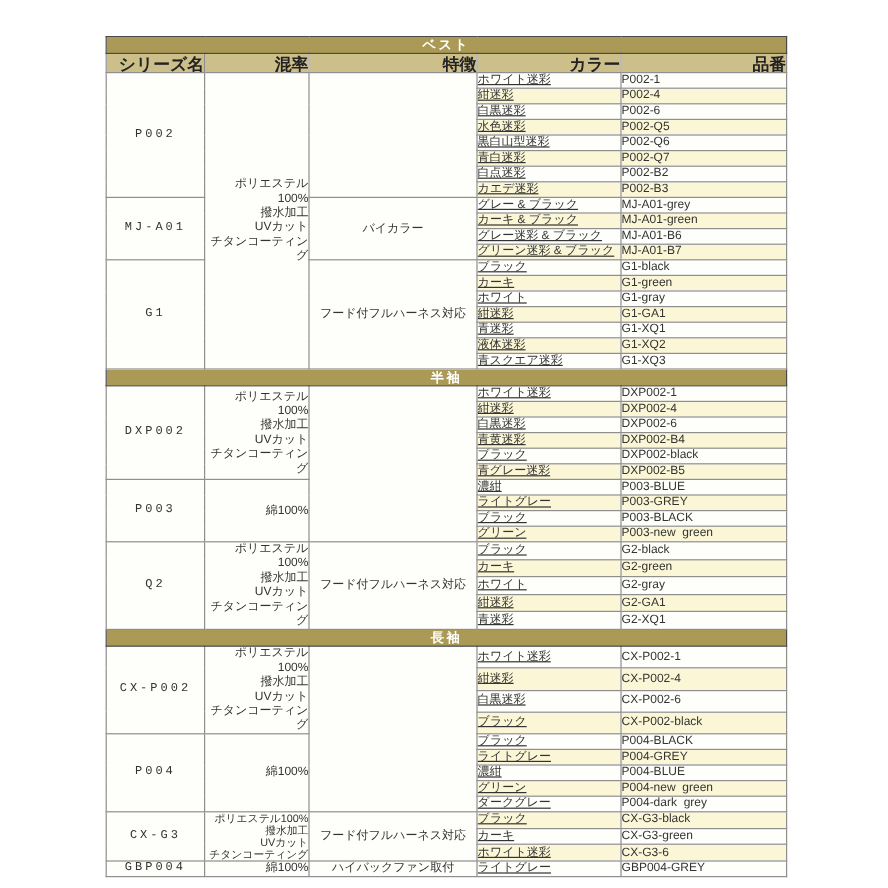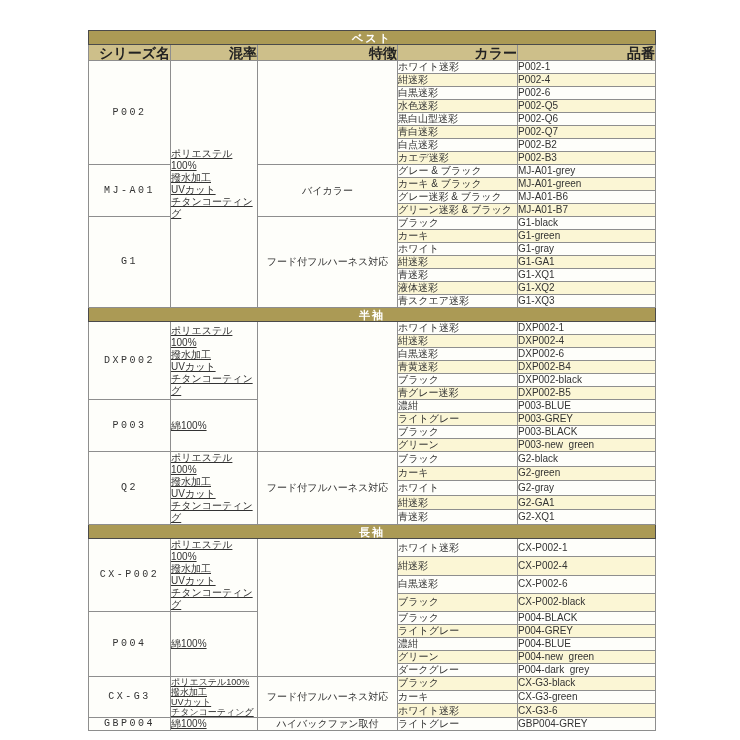--- a/index.html
+++ b/index.html
@@ -59,37 +59,37 @@
     height: 15px;
   }
   tr.data { height: 13px; }
   td.series {
     text-align: center;
     letter-spacing: 2.5px;
     font-size: 10px;
     font-family: Liberation Mono, monospace;
   }
   td.blend {
-    text-align: left;
+    text-align: right;
     font-size: 9.5px;
     line-height: 13px;
-    text-decoration: underline;
   }
   td.blend.compact {
     font-size: 9px;
     line-height: 10px;
   }
   td.feature {
     text-align: center;
     font-size: 9.5px;
     font-family: Liberation Serif, serif;
   }
   td.color {
     text-align: left;
     padding-left: 5px;
+    text-decoration: underline;
   }
   td.code {
     text-align: left;
     padding-left: 7px;
     white-space: pre;
   }
   tr.alt td.color, tr.alt td.code {
     background: var(--row_alt_bg);
   }
 </style>

